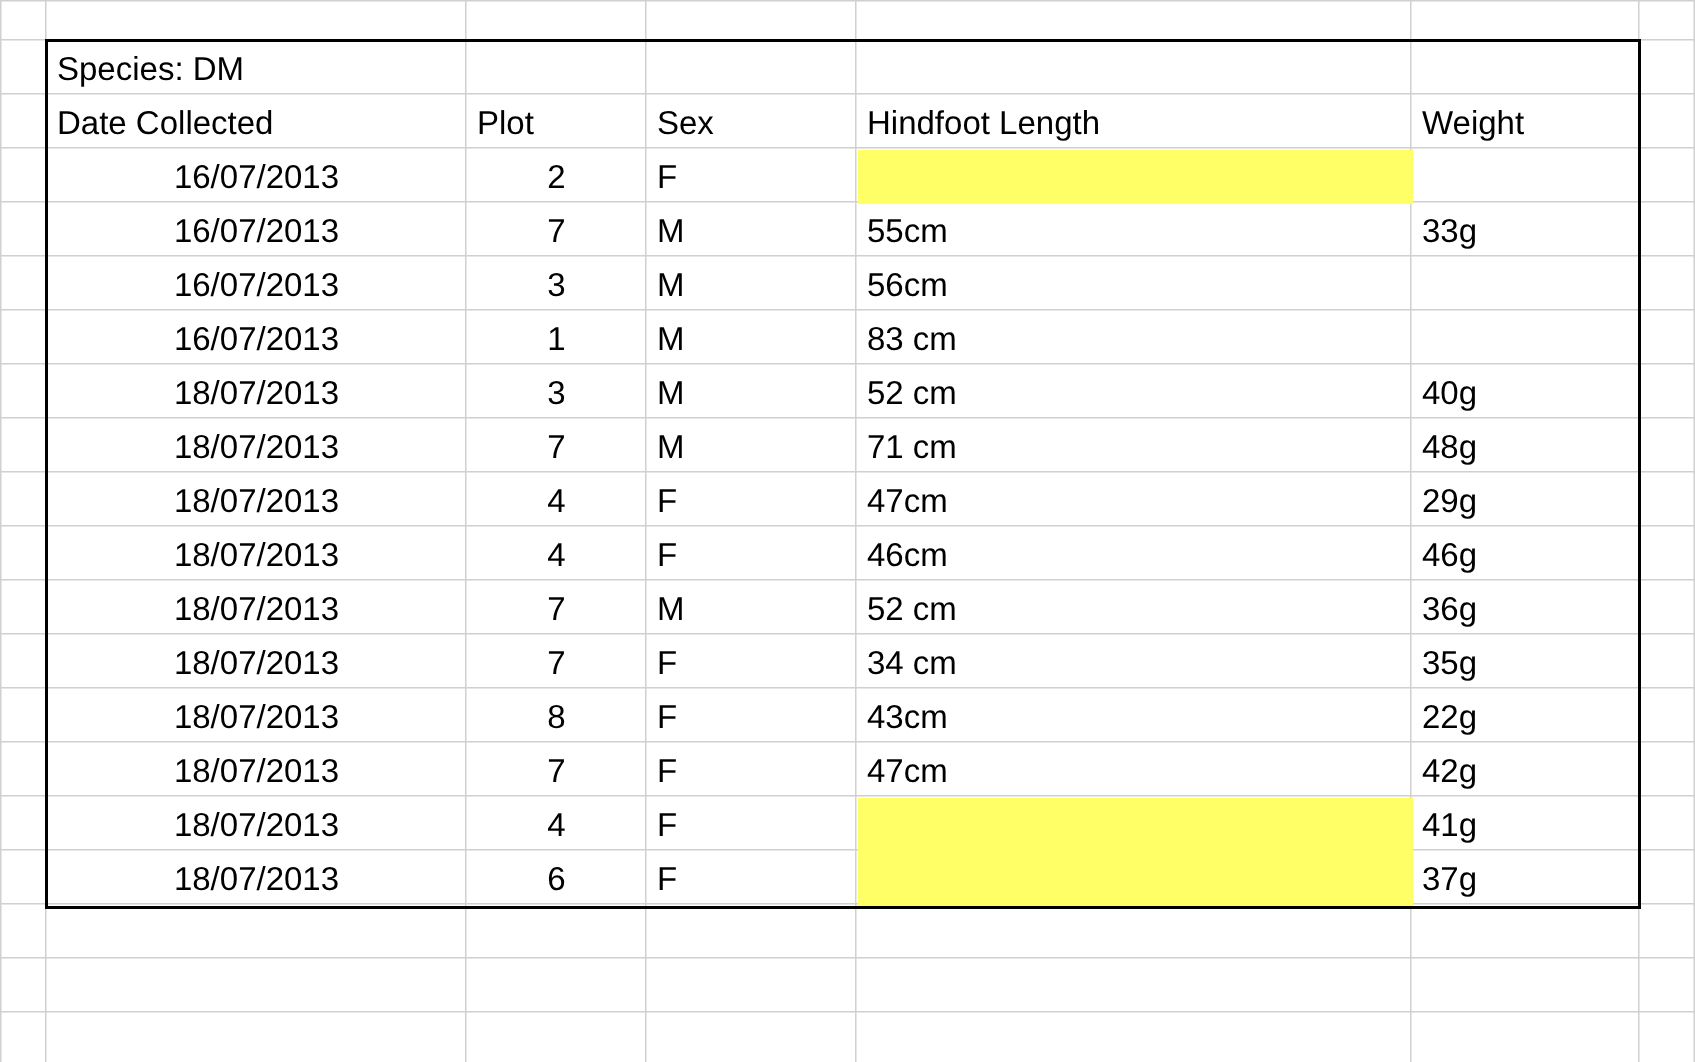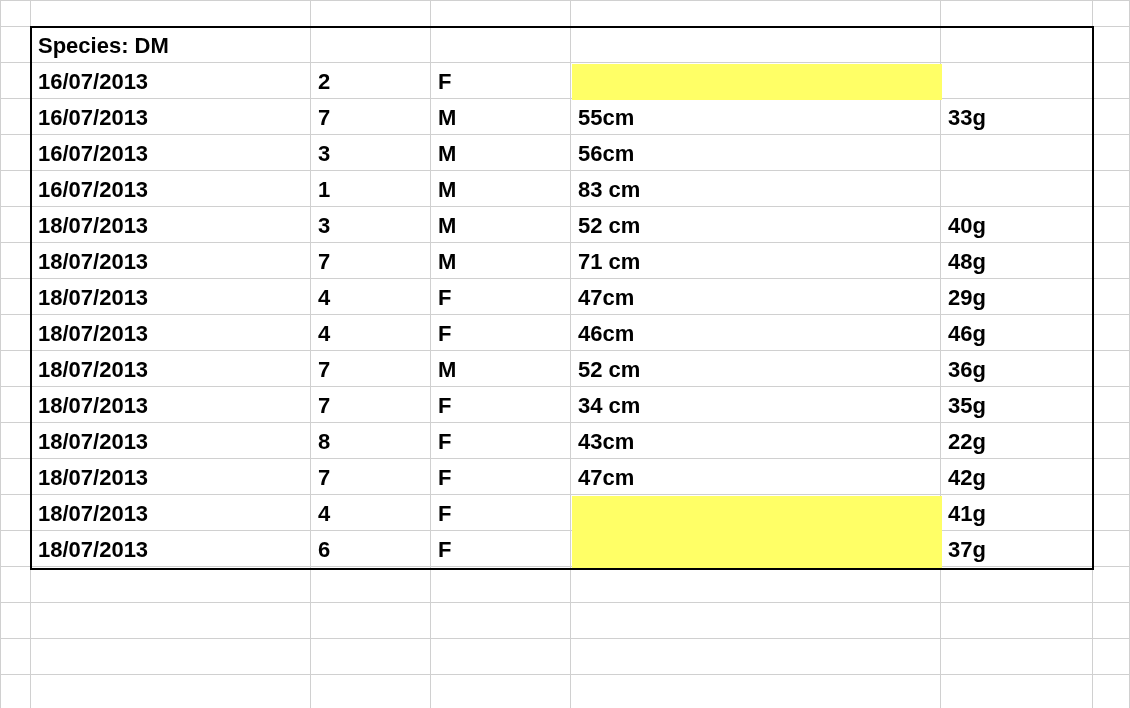--- a/index.html
+++ b/index.html
@@ -9,21 +9,20 @@
       background: #fff;
       padding: 0;
       width: 1130px;
       height: 708px;
       overflow: hidden;
     }
     .sheet {
       position: relative;
       width: 1130px;
       height: 708px;
-      font-weight: bold;
     }
     
     .gridlines {
       position: absolute;
       top: 0; left: 0;
       width: 1130px;
       height: 708px;
       pointer-events: none;
     }
     .hline {
@@ -58,21 +57,21 @@
       font-size: 22px;
       color: #000;
       overflow: visible;
       white-space: nowrap;
     }
     .col-date   { width: 280px; }
     .col-plot   { width: 120px; }
     .col-sex    { width: 140px; }
     .col-hind   { width: 370px; }
     .col-weight { width: 150px; }
-    .r-align { text-align: left; padding-right: 8px; }
+    .r-align { text-align: center; padding-right: 8px; }
     .l-align { text-align: left; padding-left: 6px; }
     .highlight { background: #ffff66; }
   </style>
 </head>
 <body>
 
 <div class="sheet">
 
   <div class="gridlines">
 
@@ -110,20 +109,27 @@
   <div class="data-table">
     <table>
       <tbody>
           <tr>
         <td class="col-date l-align">Species: DM</td>
         <td class="col-plot"></td>
         <td class="col-sex"></td>
         <td class="col-hind"></td>
         <td class="col-weight"></td>
       </tr>
+      <tr>
+        <td class="col-date l-align">Date Collected</td>
+        <td class="col-plot l-align">Plot</td>
+        <td class="col-sex l-align">Sex</td>
+        <td class="col-hind l-align">Hindfoot Length</td>
+        <td class="col-weight l-align">Weight</td>
+      </tr>
       </tbody>
         <tbody id="rows-body">
           <tr>
             <td class="col-date r-align">16/07/2013</td>
             <td class="col-plot r-align">2</td>
             <td class="col-sex l-align">F</td>
             <td class="col-hind l-align highlight"></td>
             <td class="col-weight l-align"></td>
           </tr>
           <tr>

